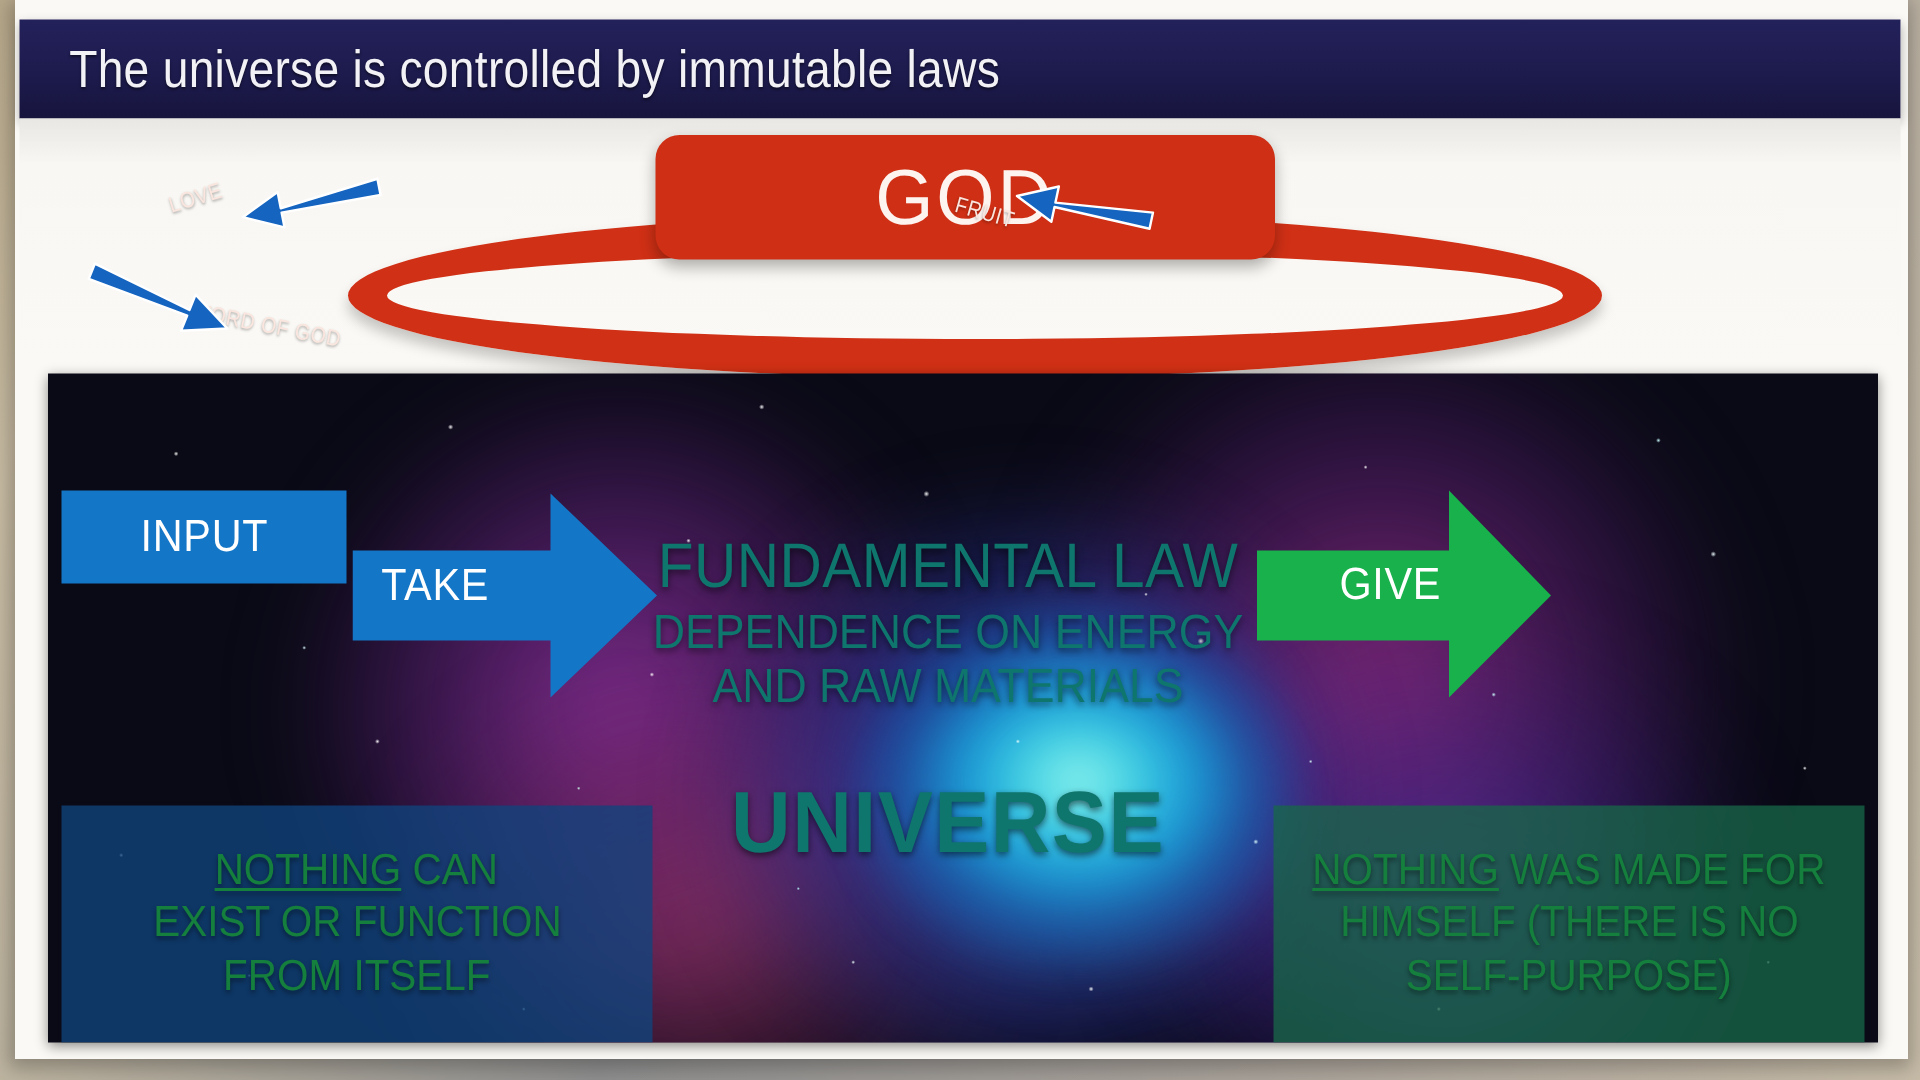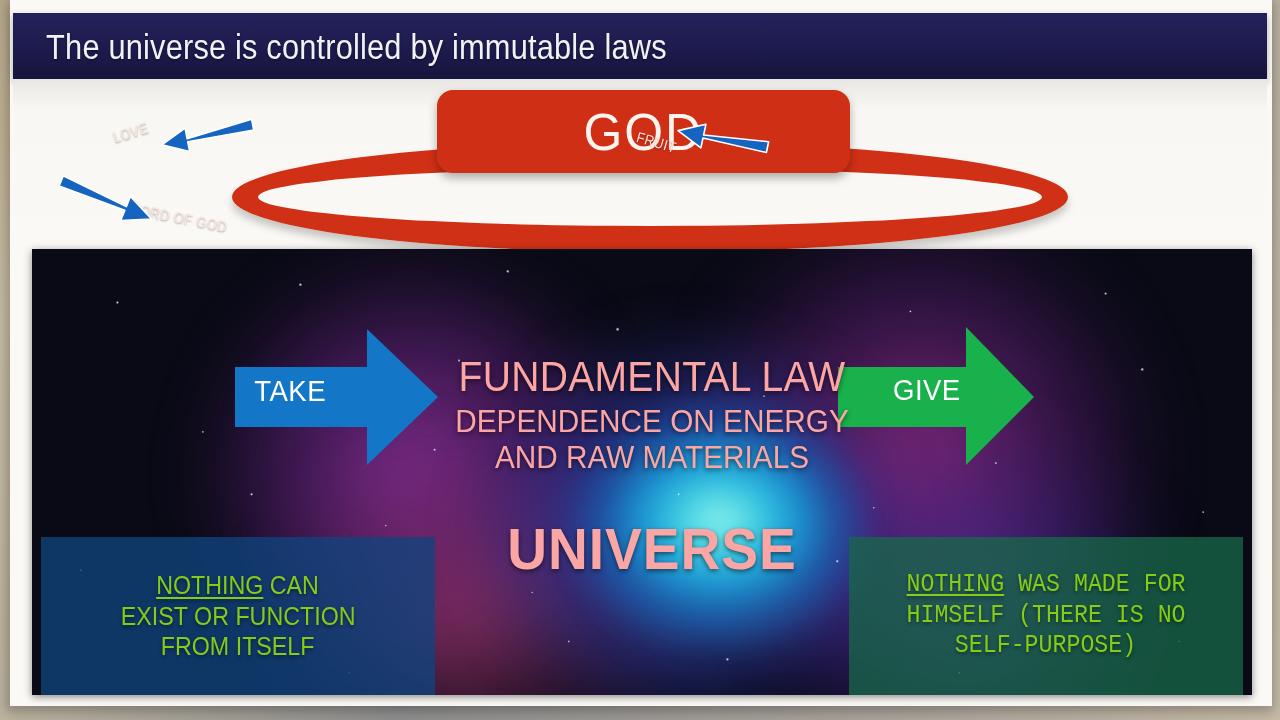--- a/index.html
+++ b/index.html
@@ -187,43 +187,43 @@
   .arrow-word{
     position:absolute; color:#ffffff; font-size:30px; line-height:1;
     font-family:"Liberation Sans Narrow","Liberation Sans",sans-serif;
     transform:scaleX(.92); letter-spacing:.5px; white-space:nowrap;
   }
   #take-word{ left:219px; top:127px; }
   #give-word{ left:858px; top:126px; }
 
   
   #centre-stack{
-    position:absolute; left:400px; top:106px; width:440px;
-    text-align:center; color:#fca5a5;
+    position:absolute; left:380px; top:106px; width:440px;
+    text-align:center; color:#0f766e;
     font-family:"Liberation Sans Narrow","Liberation Sans",sans-serif;
     text-shadow:0 2px 5px rgba(0,0,0,.55);
   }
   #fundamental-law{ font-size:42px; line-height:1.04; transform:scaleX(.93); letter-spacing:.3px; }
   #dependence-line{ font-size:32px; line-height:1.14; transform:scaleX(.93); margin-top:4px; }
   #universe-word{
     font-size:58px; line-height:1; font-weight:bold; transform:scaleX(.95);
     margin-top:44px; letter-spacing:1px;
   }
 
   
   .stmt-box{
     position:absolute; top:288px; height:158px;
     display:flex; flex-direction:column; align-items:center; justify-content:center;
-    color:#84cc16; text-align:center;
-    font-family:"Liberation Sans Narrow","Liberation Sans",sans-serif;
-    font-size:25px; line-height:1.22;
+    color:#15803d; text-align:center;
+    font-family:"Liberation Sans Narrow","Liberation Sans",sans-serif;
+    font-size:29px; line-height:1.22;
     text-shadow:0 2px 4px rgba(0,0,0,.45);
   }
   #stmt-left{ left:9px; width:394px; background:rgba(16,68,126,.78); }
-  #stmt-right{ left:817px; width:394px; background:rgba(24,104,72,.76);font-family:Liberation Mono, monospace; }
+  #stmt-right{ left:817px; width:394px; background:rgba(24,104,72,.76); }
   .stmt-line{ transform:scaleX(.93); white-space:nowrap; }
   .u-word{ text-decoration:underline; text-underline-offset:3px; }
 </style>
 </head>
 <body>
 
 <div id="slide-frame">
   <div id="slide-shadow"></div>
   <div id="slide-surface"></div>
 
@@ -267,20 +267,23 @@
     <div class="neb" id="neb-mag-l"></div>
     <div class="neb" id="neb-mag-r"></div>
     <div class="neb" id="neb-viol-br"></div>
     <div class="neb" id="neb-pink-bl"></div>
     <div class="neb" id="neb-blue"></div>
     <div class="neb" id="neb-teal"></div>
     <div class="neb" id="neb-core"></div>
     <div id="star-layer"></div>
 
     <div id="input-cause-group">
+      <div class="io-box" id="box-input">
+        <span class="io-label">INPUT</span>
+      </div>
     </div>
 
     <svg id="take-arrow" width="205" height="140" viewBox="0 0 205 140">
       <path d="M0 40 L132 40 L132 2 L203 70 L132 138 L132 100 L0 100 Z" fill="#1476c6"></path>
     </svg>
     <span class="arrow-word" id="take-word">TAKE</span>
 
     <svg id="give-arrow" width="198" height="142" viewBox="0 0 198 142">
       <path d="M0 42 L128 42 L128 2 L196 72 L128 140 L128 102 L0 102 Z" fill="#18b14b"></path>
     </svg>

